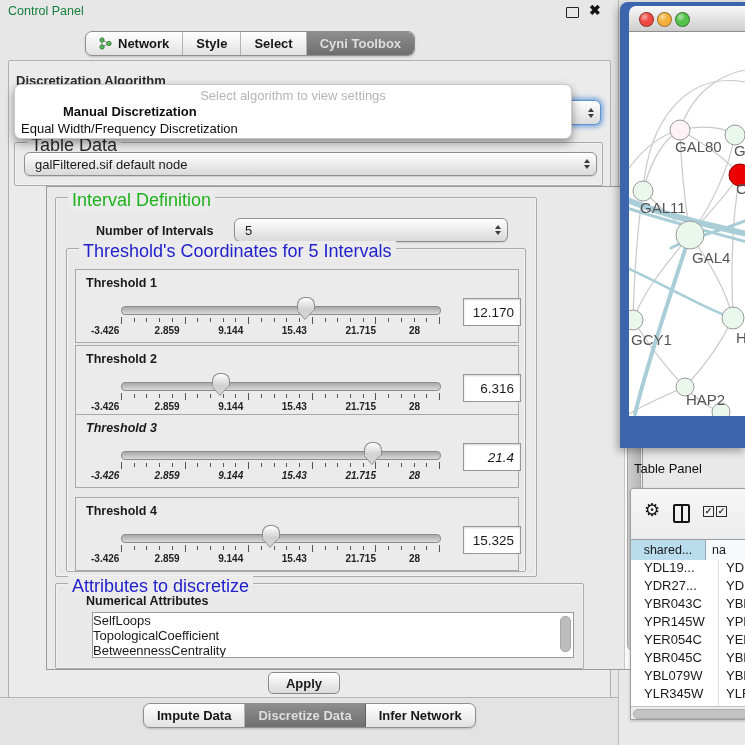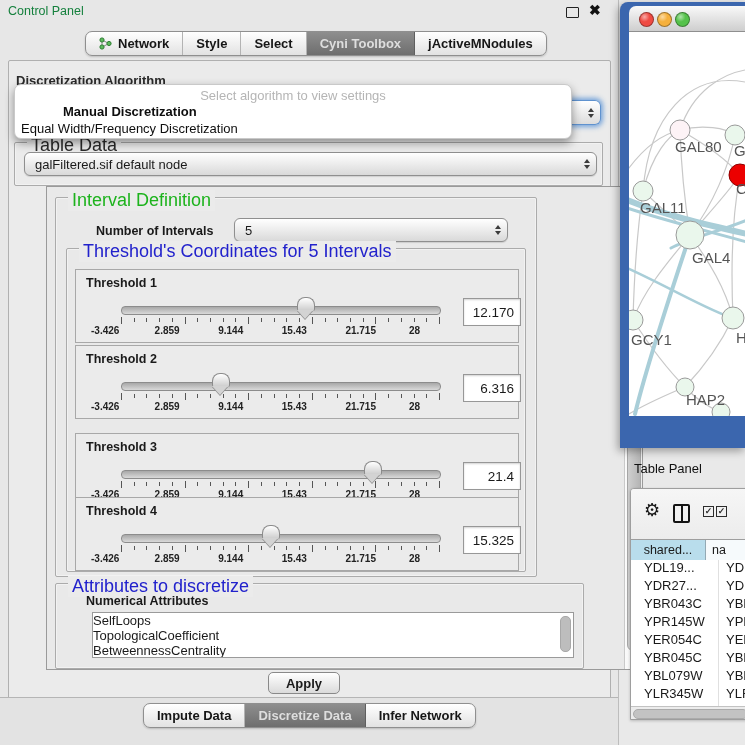--- a/index.html
+++ b/index.html
@@ -134,23 +134,20 @@
         <span>Network</span>
       </div>
       <div class="item">
           <span>Style</span>
         </div>
       <div class="item">
           <span>Select</span>
         </div>
       <div class="item active">
           <span>Cyni Toolbox</span>
-        </div>
-      <div class="item">
-          <span>jActiveMNodules</span>
         </div>
     </div>
 
     <div class="content"></div>
 
     <span class="disc-label">Discretization Algorithm</span>
 
     <div class="combo-frag">
       <span class="spin">
           <span class="up"></span>
@@ -258,21 +255,21 @@
                 <div class="tick minor" style="left: 350.28px;"></div>
                 <div class="tick major" style="left: 363px;"></div>
                 <div class="tick-lab" style="left: 45px;">-3.426</div>
                 <div class="tick-lab" style="left: 108.6px;">2.859</div>
                 <div class="tick-lab" style="left: 172.2px;">9.144</div>
                 <div class="tick-lab" style="left: 235.8px;">15.43</div>
                 <div class="tick-lab" style="left: 299.4px;">21.715</div>
                 <div class="tick-lab" style="left: 363px;">28</div>
                 <div class="thr-value">6.316</div>
               </div>
-              <div class="thr-panel" style="top: 184px;">
+              <div class="thr-panel" style="top: 165px; font-style: italic;">
                 <div class="thr-label">Threshold 3</div>
                 <div class="thr-track"></div>
                 <div class="thr-thumb" style="left: 288.215px;"></div>
                 <div class="tick major" style="left: 45px;"></div>
                 <div class="tick minor" style="left: 57.72px;"></div>
                 <div class="tick minor" style="left: 70.44px;"></div>
                 <div class="tick minor" style="left: 83.16px;"></div>
                 <div class="tick minor" style="left: 95.88px;"></div>
                 <div class="tick major" style="left: 108.6px;"></div>
                 <div class="tick minor" style="left: 121.32px;"></div>

